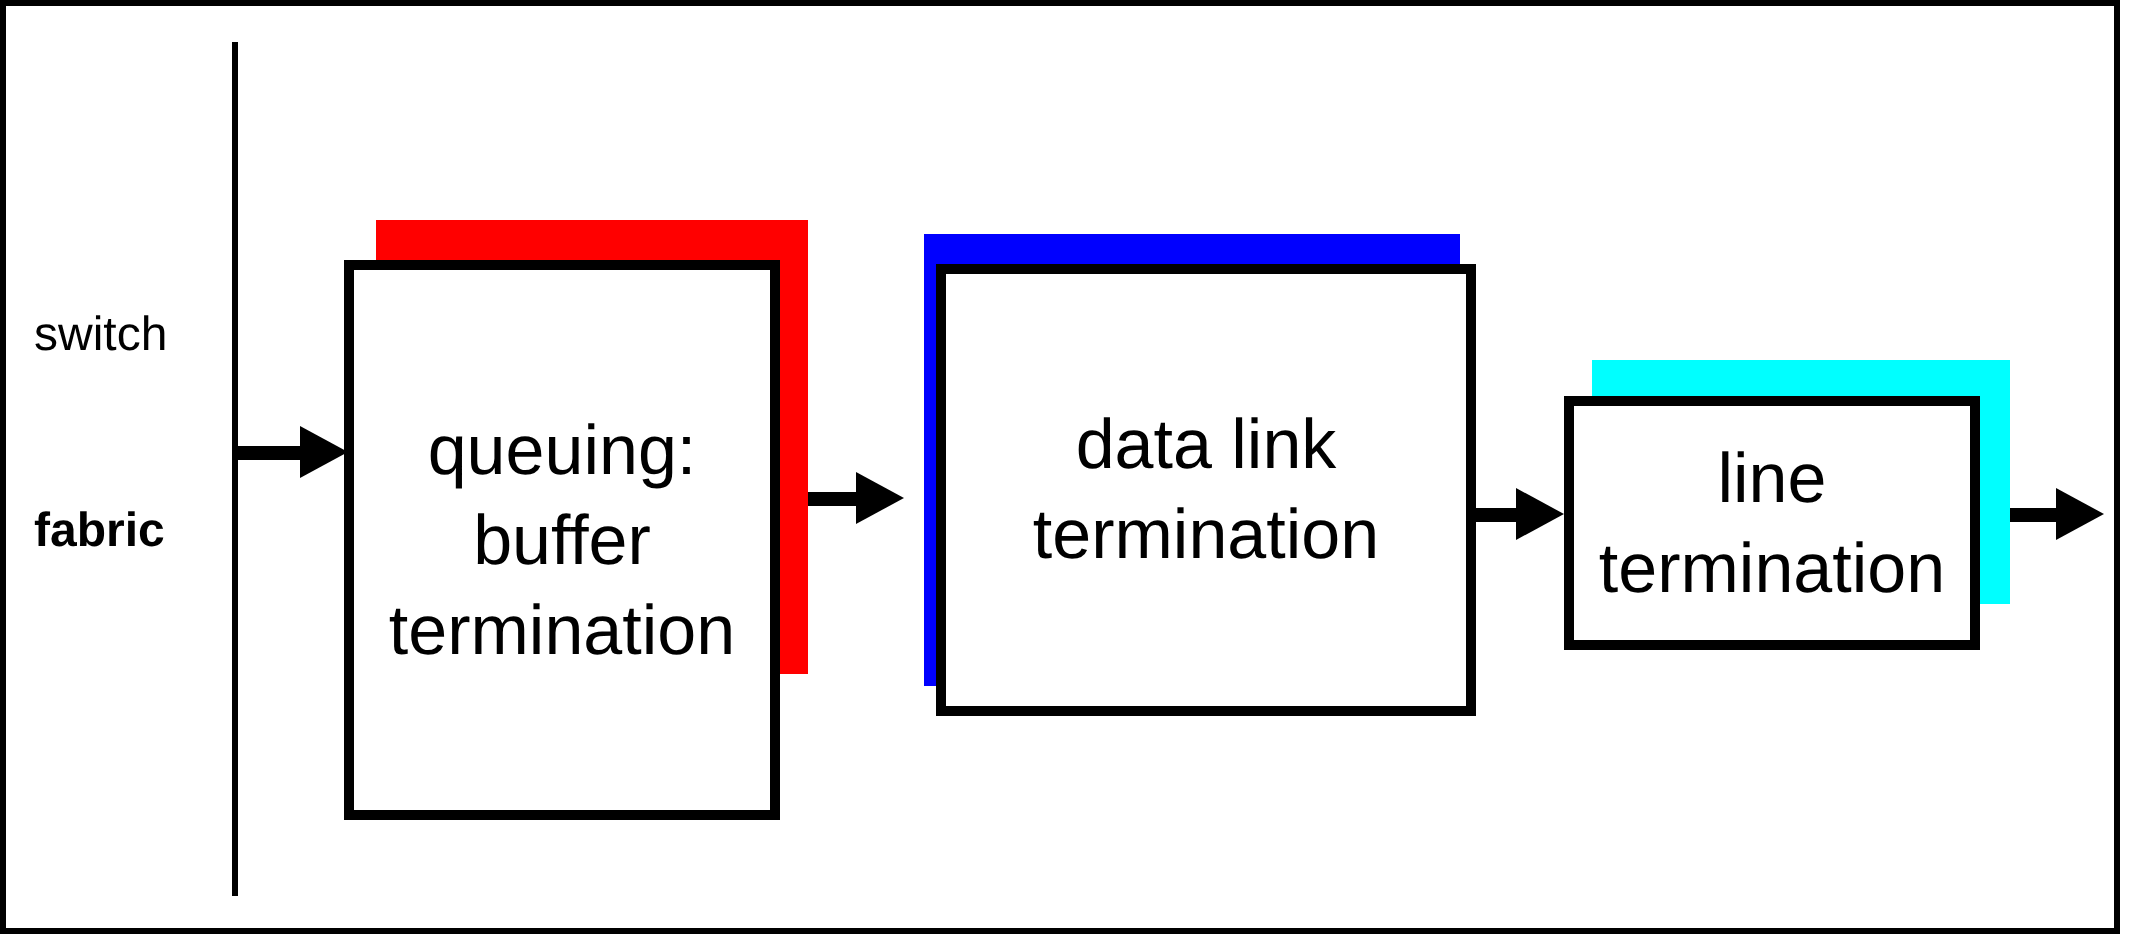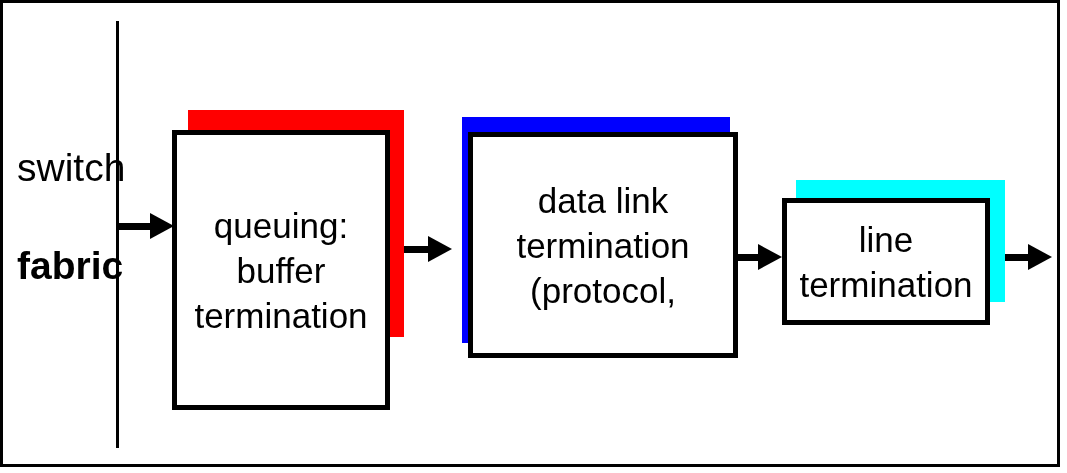--- a/index.html
+++ b/index.html
@@ -27,21 +27,21 @@
   }
   .vline {
     position: absolute;
     left: 116px; top: 21px;
     width: 3px; height: 427px;
     background: #000000;
     z-index: 1;
   }
   .side-label {
     position: absolute;
-    font-size: 39px;
+    font-size: 24px;
     line-height: 37px;
     white-space: nowrap;
     z-index: 3;
   }
   #label-switch { left: 17px; top: 149px; }
   #label-fabric { left: 17px; top: 247px; font-weight: bold; }
 
   .shadow {
     position: absolute;
     z-index: 2;
@@ -130,21 +130,20 @@
 
   <div class="pbox" id="box-queuing">
     <span>queuing:</span>
     <span>buffer</span>
     <span>termination</span>
   </div>
 
   <div class="pbox" id="box-datalink">
     <span>data link</span>
     <span>termination</span>
-    <span>(protocol,</span>
   </div>
 
   <div class="pbox" id="box-lineterm">
     <span>line</span>
     <span>termination</span>
   </div>
 
 </div>
 
 </body></html>

